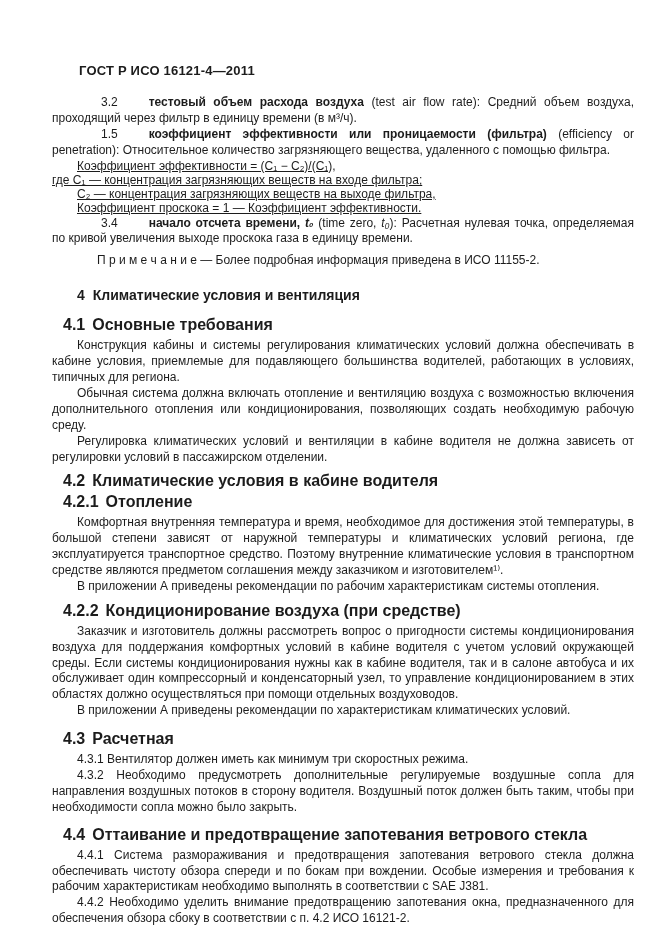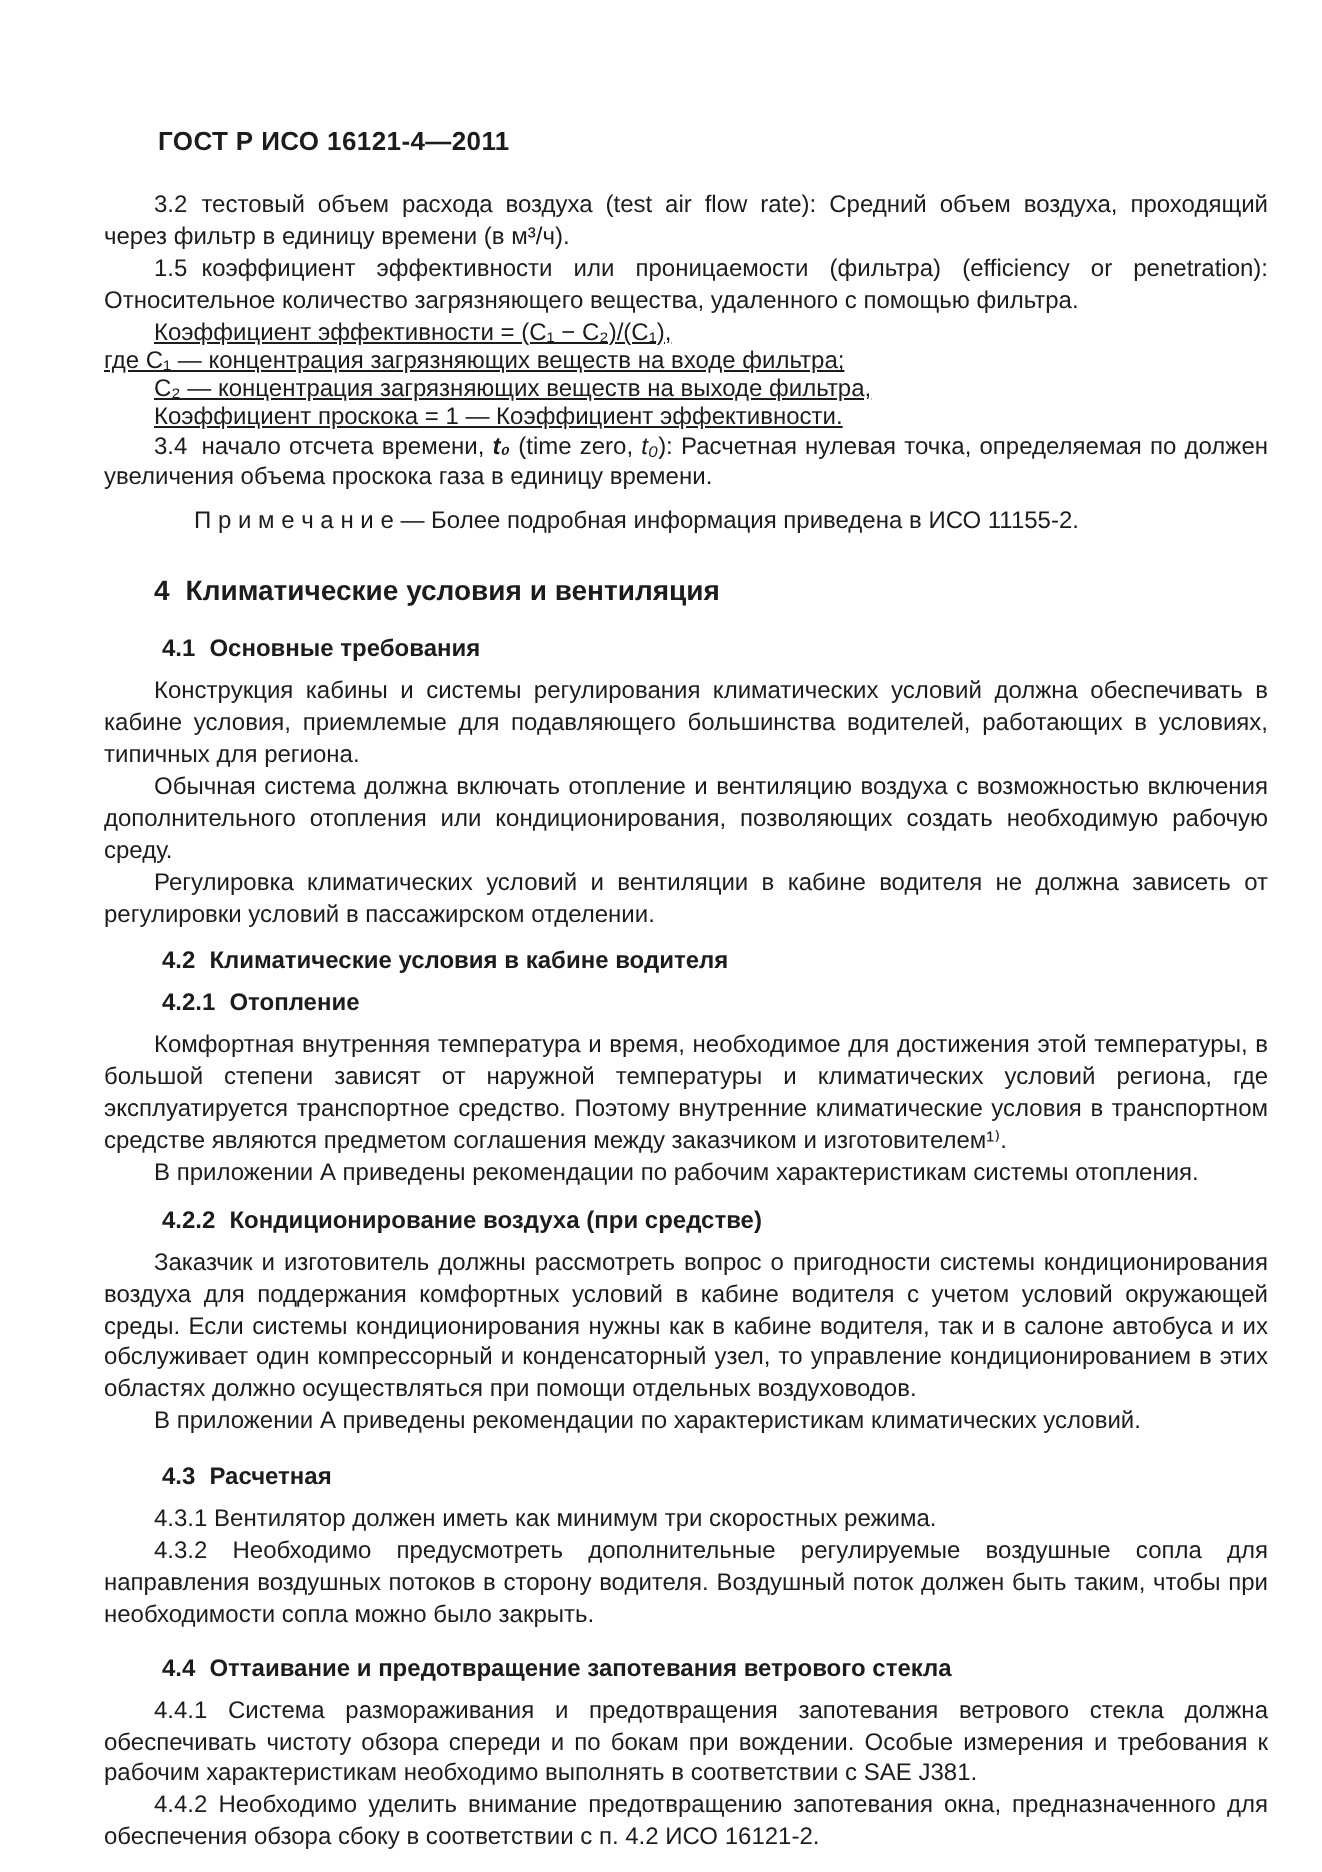--- a/index.html
+++ b/index.html
@@ -16,60 +16,60 @@
   .runhead{
     font-size:13px;font-weight:bold;
     margin:0 0 17px 27px;
     letter-spacing:.2px;
   }
   .para{
     font-size:12px;line-height:15.9px;
     text-align:justify;text-indent:25px;
     margin:0;
   }
-  .para .num{margin-right:7px;}
-  b{font-weight:normal;}
+  .para .num{margin-right:7px;margin-left:24px;}
+  b{font-weight:bold;margin-left:24px;}
   .bi{font-weight:bold;font-style:italic;}
   .it{font-style:italic;}
   .fline{
     font-size:12px;line-height:13.8px;
     margin:0;text-align:left;text-decoration:underline;
   }
   .fline.first{padding-left:25px;line-height:15.5px;}
   .fline.hang{padding-left:25px;}
   .note{
     font-size:12px;line-height:13px;
     margin:7px 0 0 45px;
   }
   .h-main{
     font-size:14px;font-weight:bold;
     margin:20px 0 14px 25px;
   }
   .h-main .num{margin-right:8px;}
   .h-sub{
-    font-size:12px;font-weight:bold;line-height:15.9px;
-    margin:8px 0 5px 29px;
+    font-size:16px;font-weight:bold;line-height:15.9px;
+    margin:8px 0 5px 11px;
   }
   .h-sub .num{margin-right:7px;}
 </style>
 </head>
 <body>
 
 <div class="runhead">ГОСТ Р ИСО 16121-4—2011</div>
 
 <p class="para"><span class="num">3.2</span><b>тестовый объем расхода воздуха</b><span> (test air flow rate): Средний объем воздуха, проходящий через фильтр в единицу времени (в м³/ч).</span></p>
 
 <p class="para"><span class="num">1.5</span><b>коэффициент эффективности или проницаемости (фильтра)</b><span> (efficiency or penetration): Относительное количество загрязняющего вещества, удаленного с помощью фильтра.</span></p>
 
 <div class="fline first">Коэффициент эффективности = (C₁ − C₂)/(C₁),</div>
 <div class="fline">где C₁ — концентрация загрязняющих веществ на входе фильтра;</div>
 <div class="fline hang">C₂ — концентрация загрязняющих веществ на выходе фильтра,</div>
 <div class="fline hang">Коэффициент проскока = 1 — Коэффициент эффективности.</div>
 
-<p class="para"><span class="num">3.4</span><b>начало отсчета времени, </b><span class="bi">t₀</span><span> (time zero, </span><span class="it">t₀</span><span>): Расчетная нулевая точка, определяемая по должен увеличения объема проскока газа в единицу времени.</span></p>
+<p class="para"><span class="num">3.4</span><b>начало отсчета времени, </b><span class="bi">t₀</span><span> (time zero, </span><span class="it">t₀</span><span>): Расчетная нулевая точка, определяемая по кривой увеличения выходе проскока газа в единицу времени.</span></p>
 
 <div class="note">П р и м е ч а н и е — Более подробная информация приведена в ИСО 11155-2.</div>
 
 <div class="h-main"><span class="num">4</span><span>Климатические условия и вентиляция</span></div>
 
 <div class="h-sub"><span class="num">4.1</span><span>Основные требования</span></div>
 <p class="para">Конструкция кабины и системы регулирования климатических условий должна обеспечивать в кабине условия, приемлемые для подавляющего большинства водителей, работающих в условиях, типичных для региона.</p>
 <p class="para">Обычная система должна включать отопление и вентиляцию воздуха с возможностью включения дополнительного отопления или кондиционирования, позволяющих создать необходимую рабочую среду.</p>
 <p class="para">Регулировка климатических условий и вентиляции в кабине водителя не должна зависеть от регулировки условий в пассажирском отделении.</p>
 

